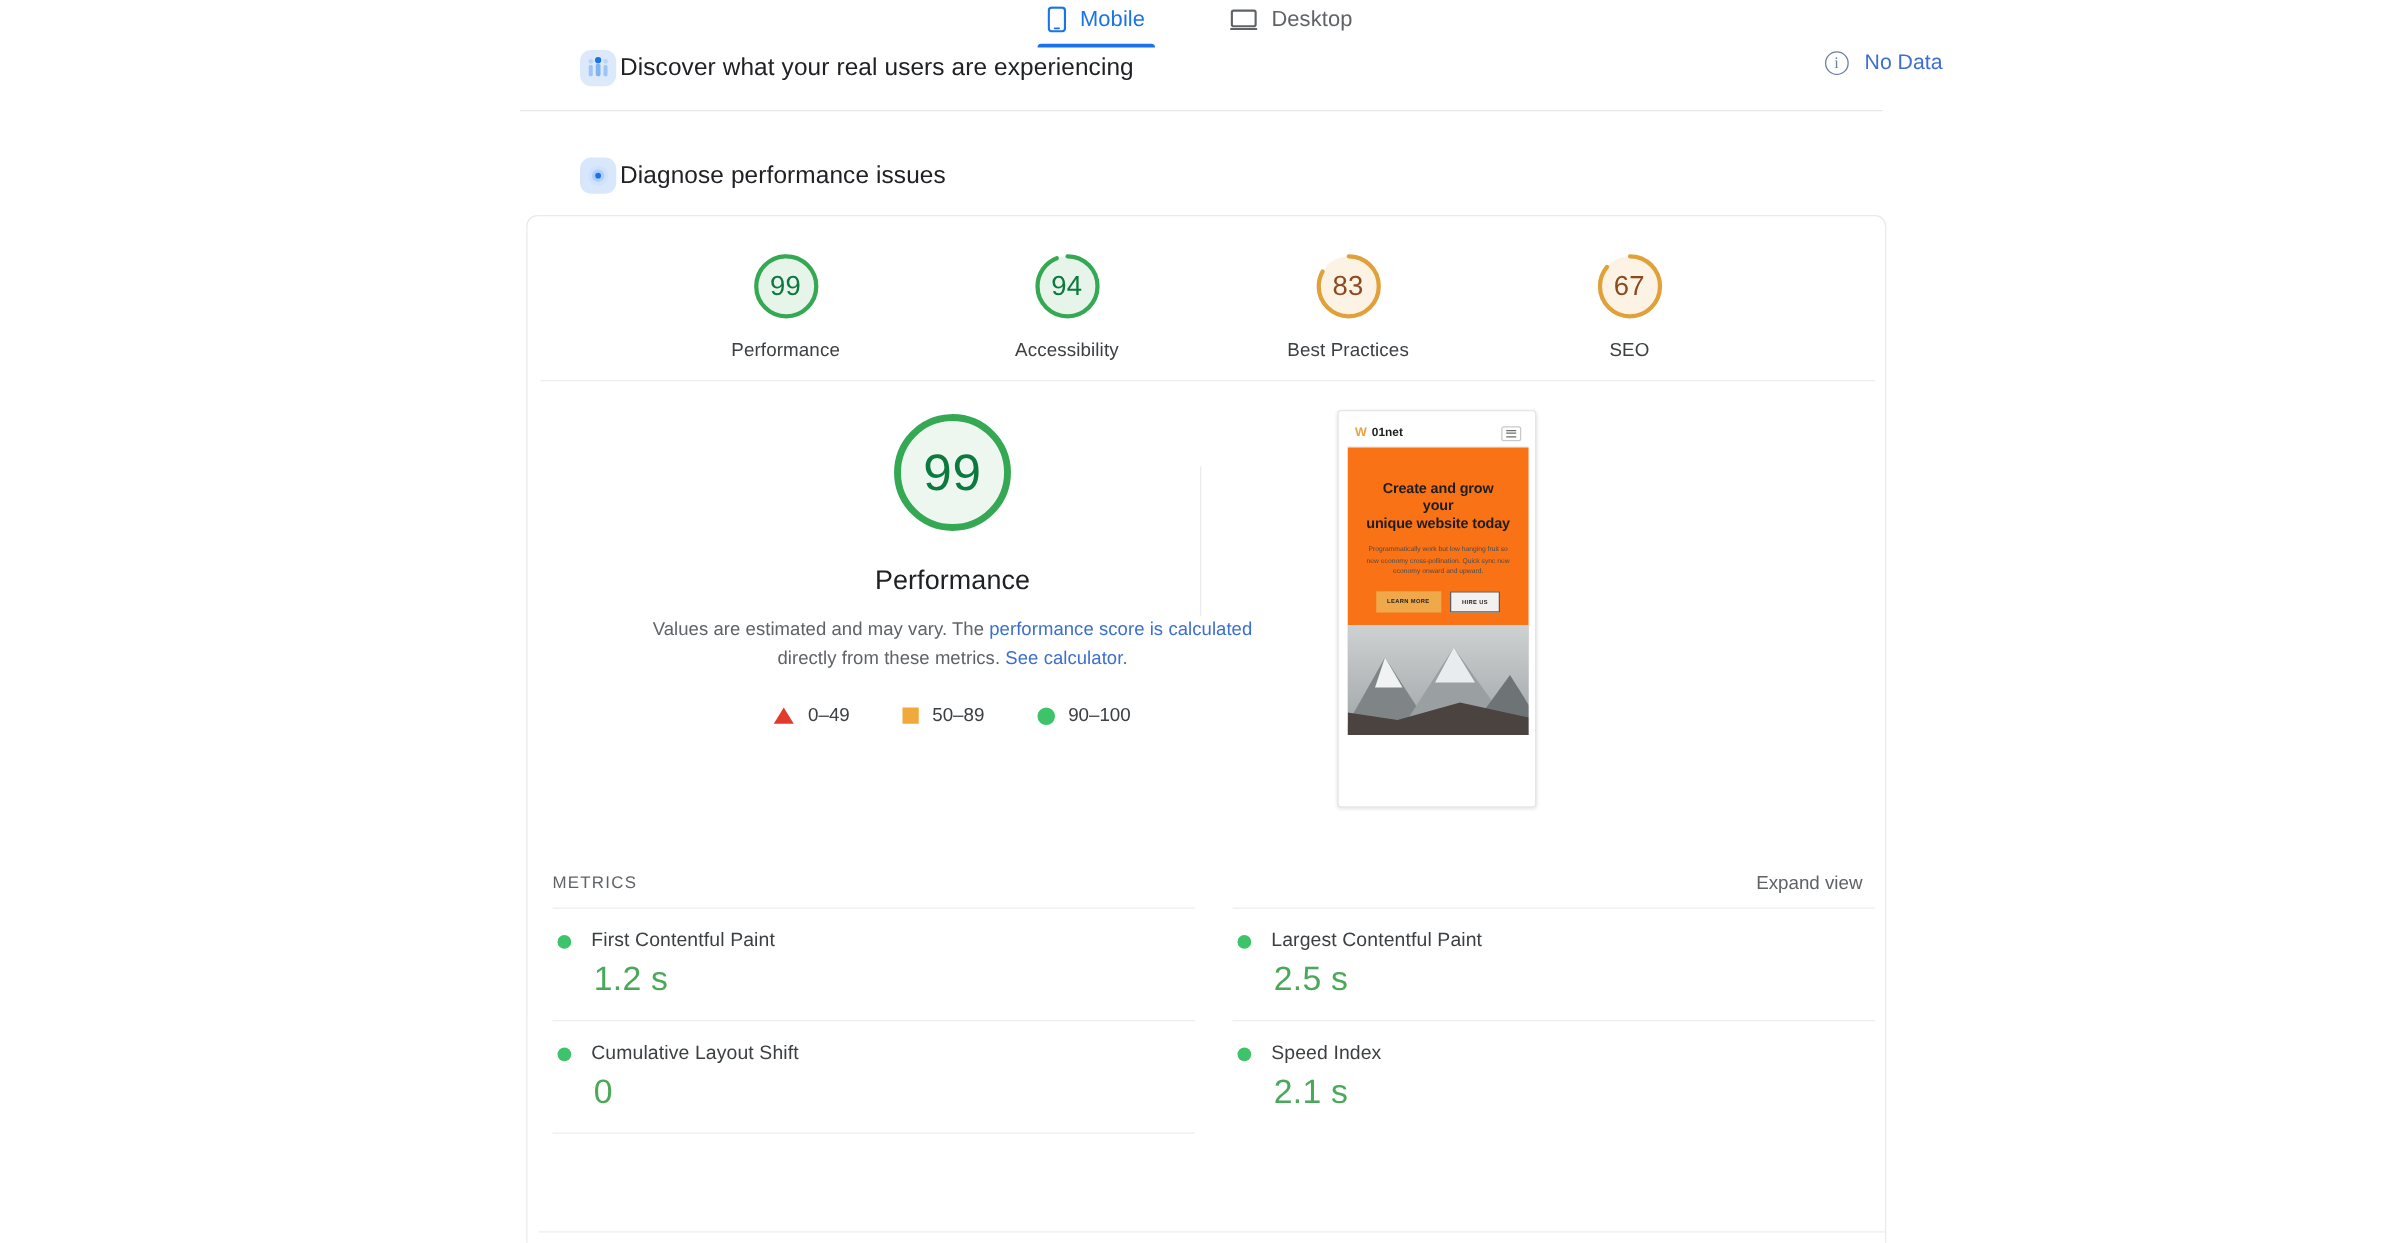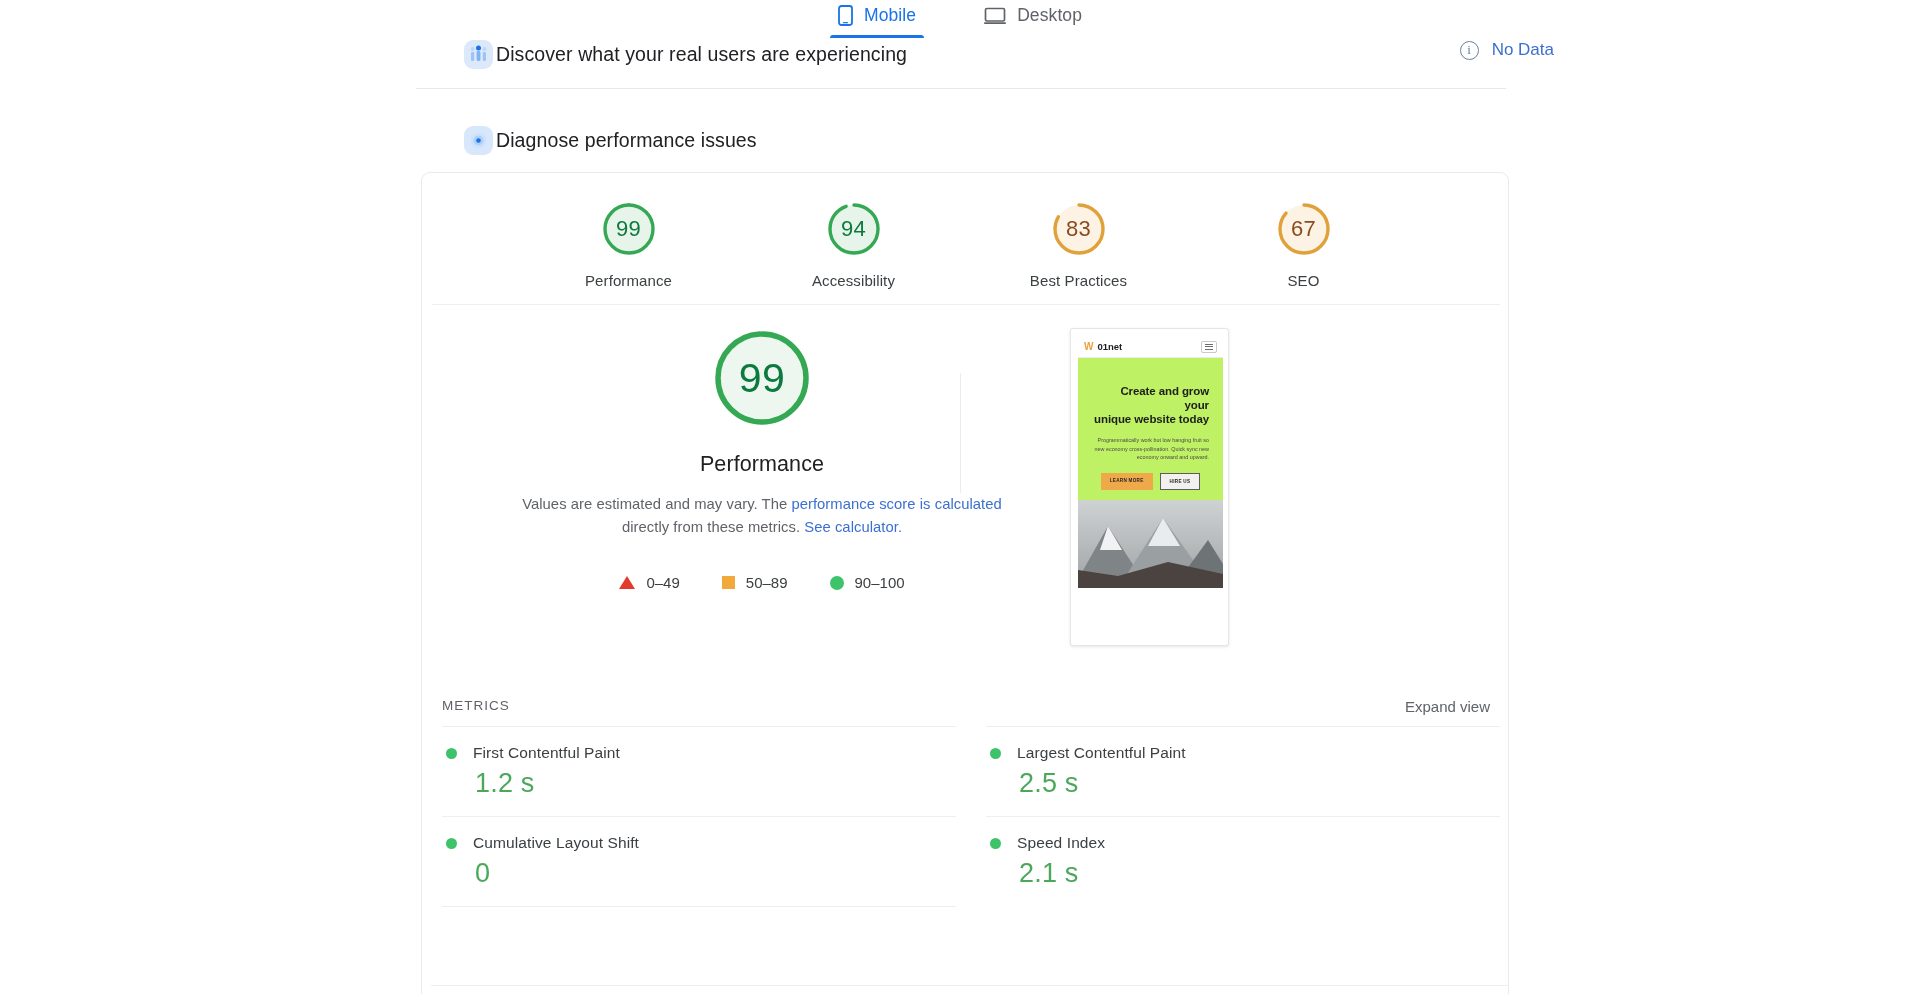--- a/index.html
+++ b/index.html
@@ -104,21 +104,21 @@
     font-size: 41px; color: #0c7a3e; letter-spacing: .5px;
   }
   .perf-name { margin-top: 19px; font-size: 21.5px; color: #202124; letter-spacing: .1px; }
   .perf-desc {
     margin: 16px auto 0; width: 480px;
     font-size: 14.8px; line-height: 23px; color: #5f6368; letter-spacing: .05px;
   }
   .perf-desc a { color: #3c6fd1; text-decoration: none; cursor: pointer; }
 
   .legend {
-    margin-top: 35px; display: flex; justify-content: center; align-items: center; gap: 42px;
+    margin-top: 25px; display: flex; justify-content: center; align-items: center; gap: 42px;
     font-size: 15px; color: #3c4043;
   }
   .legend .item { display: flex; align-items: center; gap: 11px; }
   .tri {
     width: 0; height: 0;
     border-left: 8px solid transparent; border-right: 8px solid transparent;
     border-bottom: 13px solid #e23b2e;
   }
   .sq { width: 13px; height: 13px; background: #f2a93b; }
   .cir { width: 14px; height: 14px; border-radius: 50%; background: #3dc36a; }
@@ -142,21 +142,21 @@
     padding: 0 6px; border-bottom: 1px solid #ececec;
   }
   .th-logo { display: flex; align-items: center; gap: 4px; }
   .th-w { color: #e8a33d; font-size: 10px; font-weight: bold; }
   .th-brand { font-size: 9.5px; font-weight: bold; color: #1d1d1d; }
   .th-burger {
     width: 16px; height: 12px; border: 1px solid #c9c9c9; border-radius: 2px;
     display: flex; flex-direction: column; justify-content: center; align-items: center; gap: 1.5px;
   }
   .th-burger i { display:block; width: 8px; height: 1px; background: #6d6d6d; }
-  .th-hero { background: #bef264; padding: 26px 14px 10px; text-align: right; }
+  .th-hero { background: #f97316; padding: 26px 14px 10px; text-align: center; }
   .th-h1 {
     font-size: 11.5px; font-weight: bold; color: #1d1d1d; line-height: 14px; letter-spacing: -.1px;
   }
   .th-p { margin-top: 10px; font-size: 5.4px; color: #4b4b4b; line-height: 8.5px; }
   .th-btns { margin-top: 11px; display: flex; justify-content: center; gap: 7px; }
   .th-btn {
     font-size: 4.6px; font-weight: bold; letter-spacing: .3px; padding: 5px 9px;
     color: #262626;
   }
   .th-btn.primary { background: #efa94a; }

